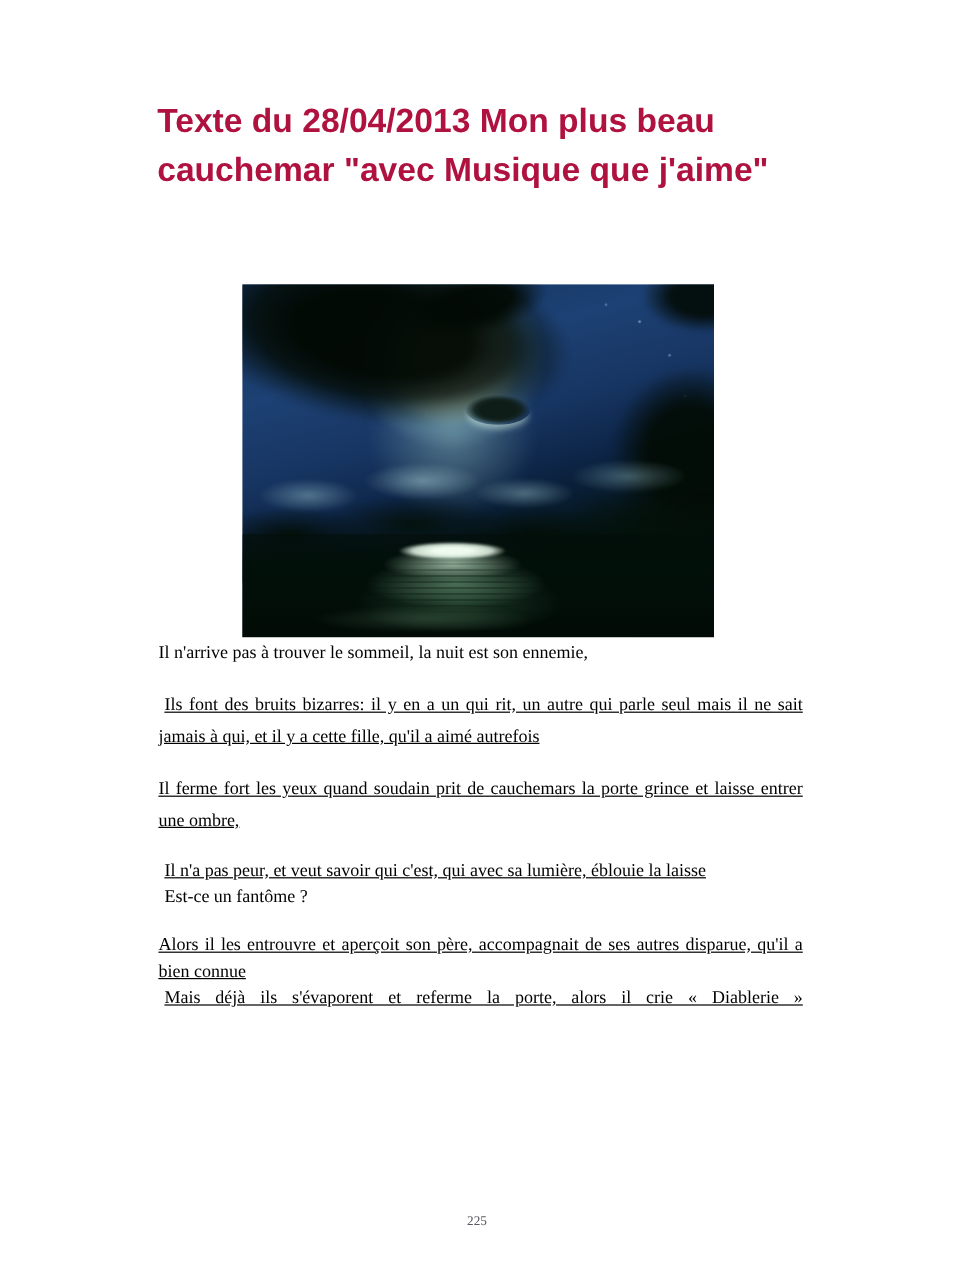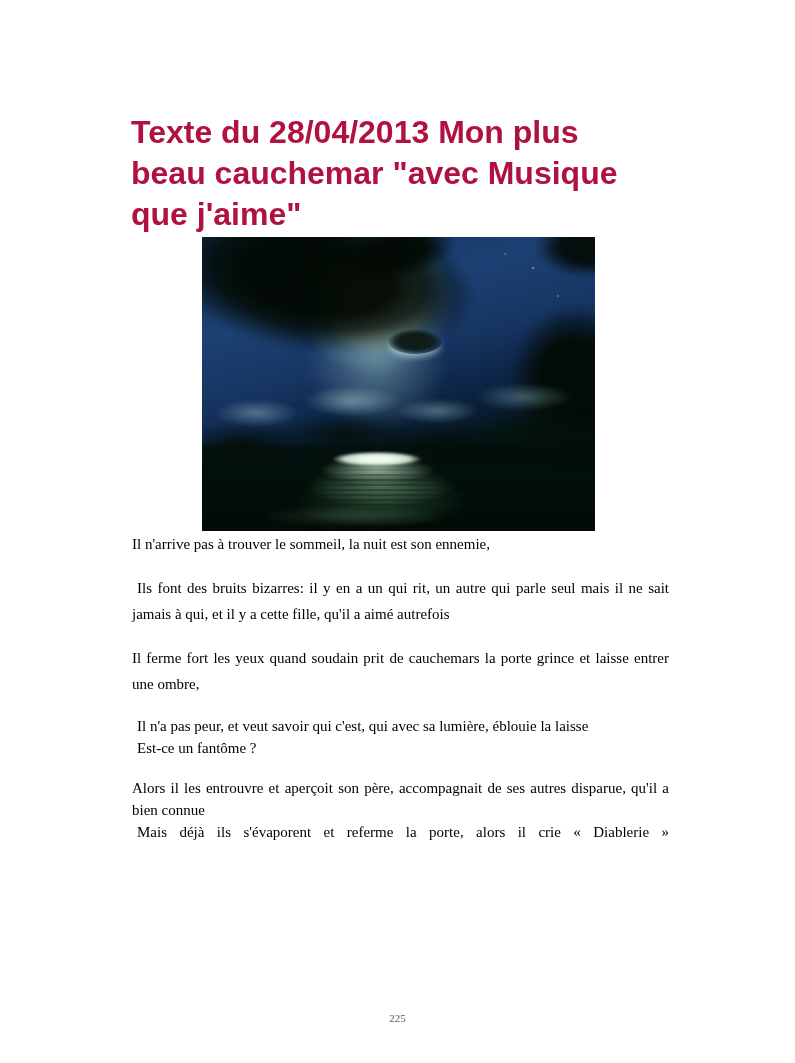--- a/index.html
+++ b/index.html
@@ -1,22 +1,22 @@
 <!DOCTYPE html>
 <html><head>
 <meta charset="utf-8">
 <style>
   html,body{margin:0;padding:0;background:#ffffff;}
   .page{position:relative;width:795px;height:1063px;background:#ffffff;overflow:hidden;
         font-family:"Liberation Serif","DejaVu Serif",serif;color:#000;}
 
   
-  .title{position:absolute;left:131px;top:112px;width:522px;margin:0;
+  .title{position:absolute;left:131px;top:80px;width:522px;margin:0;
          font-family:"Liberation Sans","DejaVu Sans",sans-serif;
-         font-weight:bold;font-size:32px;line-height:41px;letter-spacing:0;}
+         font-weight:bold;font-size:28px;line-height:41px;letter-spacing:0;}
 
   
   .photo{position:absolute;left:202px;top:237px;width:393px;height:294px;overflow:hidden;
          background:linear-gradient(165deg,#11305a 0%,#1d4174 25%,#173562 42%,#0d2547 55%,
                     #081c2e 64%,#041410 73%,#02100a 83%,#020b06 100%);}
   .photo>div{position:absolute;}
   .ph-stars{left:0;top:0;width:2px;height:2px;background:transparent;border-radius:50%;
             box-shadow:330px 30px 1px rgba(190,215,255,.7),355px 58px 1px rgba(180,210,250,.5),
                        302px 16px 1px rgba(170,200,240,.45),368px 92px 1px rgba(160,195,235,.4);}
   .ph-glow{left:93px;top:-14px;width:160px;height:152px;border-radius:50%;filter:blur(2px);
@@ -60,21 +60,21 @@
               background:repeating-linear-gradient(to bottom,rgba(2,16,8,0) 0 3px,rgba(2,16,8,.3) 3px 5px);
               -webkit-mask-image:radial-gradient(ellipse 105px 36px at 100px 38px,#000 35%,transparent 72%);
               mask-image:radial-gradient(ellipse 105px 36px at 100px 38px,#000 35%,transparent 72%);}
   .ph-shore{left:55px;top:268px;width:190px;height:22px;border-radius:50%;filter:blur(2px);
             background:radial-gradient(closest-side,rgba(140,190,150,.22),rgba(140,190,150,0) 100%);}
 
   
   .body-text{position:absolute;left:132px;top:531px;width:537px;font-size:15px;}
   .para{margin:0 0 18px 0;line-height:26px;}
   .para.lh22{line-height:22px;}
-  .para.justify{text-align:justify;}
+  .para.justify{text-align:justify;text-decoration:underline;}
   .para.stretch{text-align-last:justify;}
   .para.tight{margin-bottom:0;}
   .para.indent{text-indent:5px;}
 
   
   .page-number{position:absolute;left:0;top:1012px;width:795px;text-align:center;
                font-size:11px;color:#585862;}
 </style>
 </head>
 <body>

